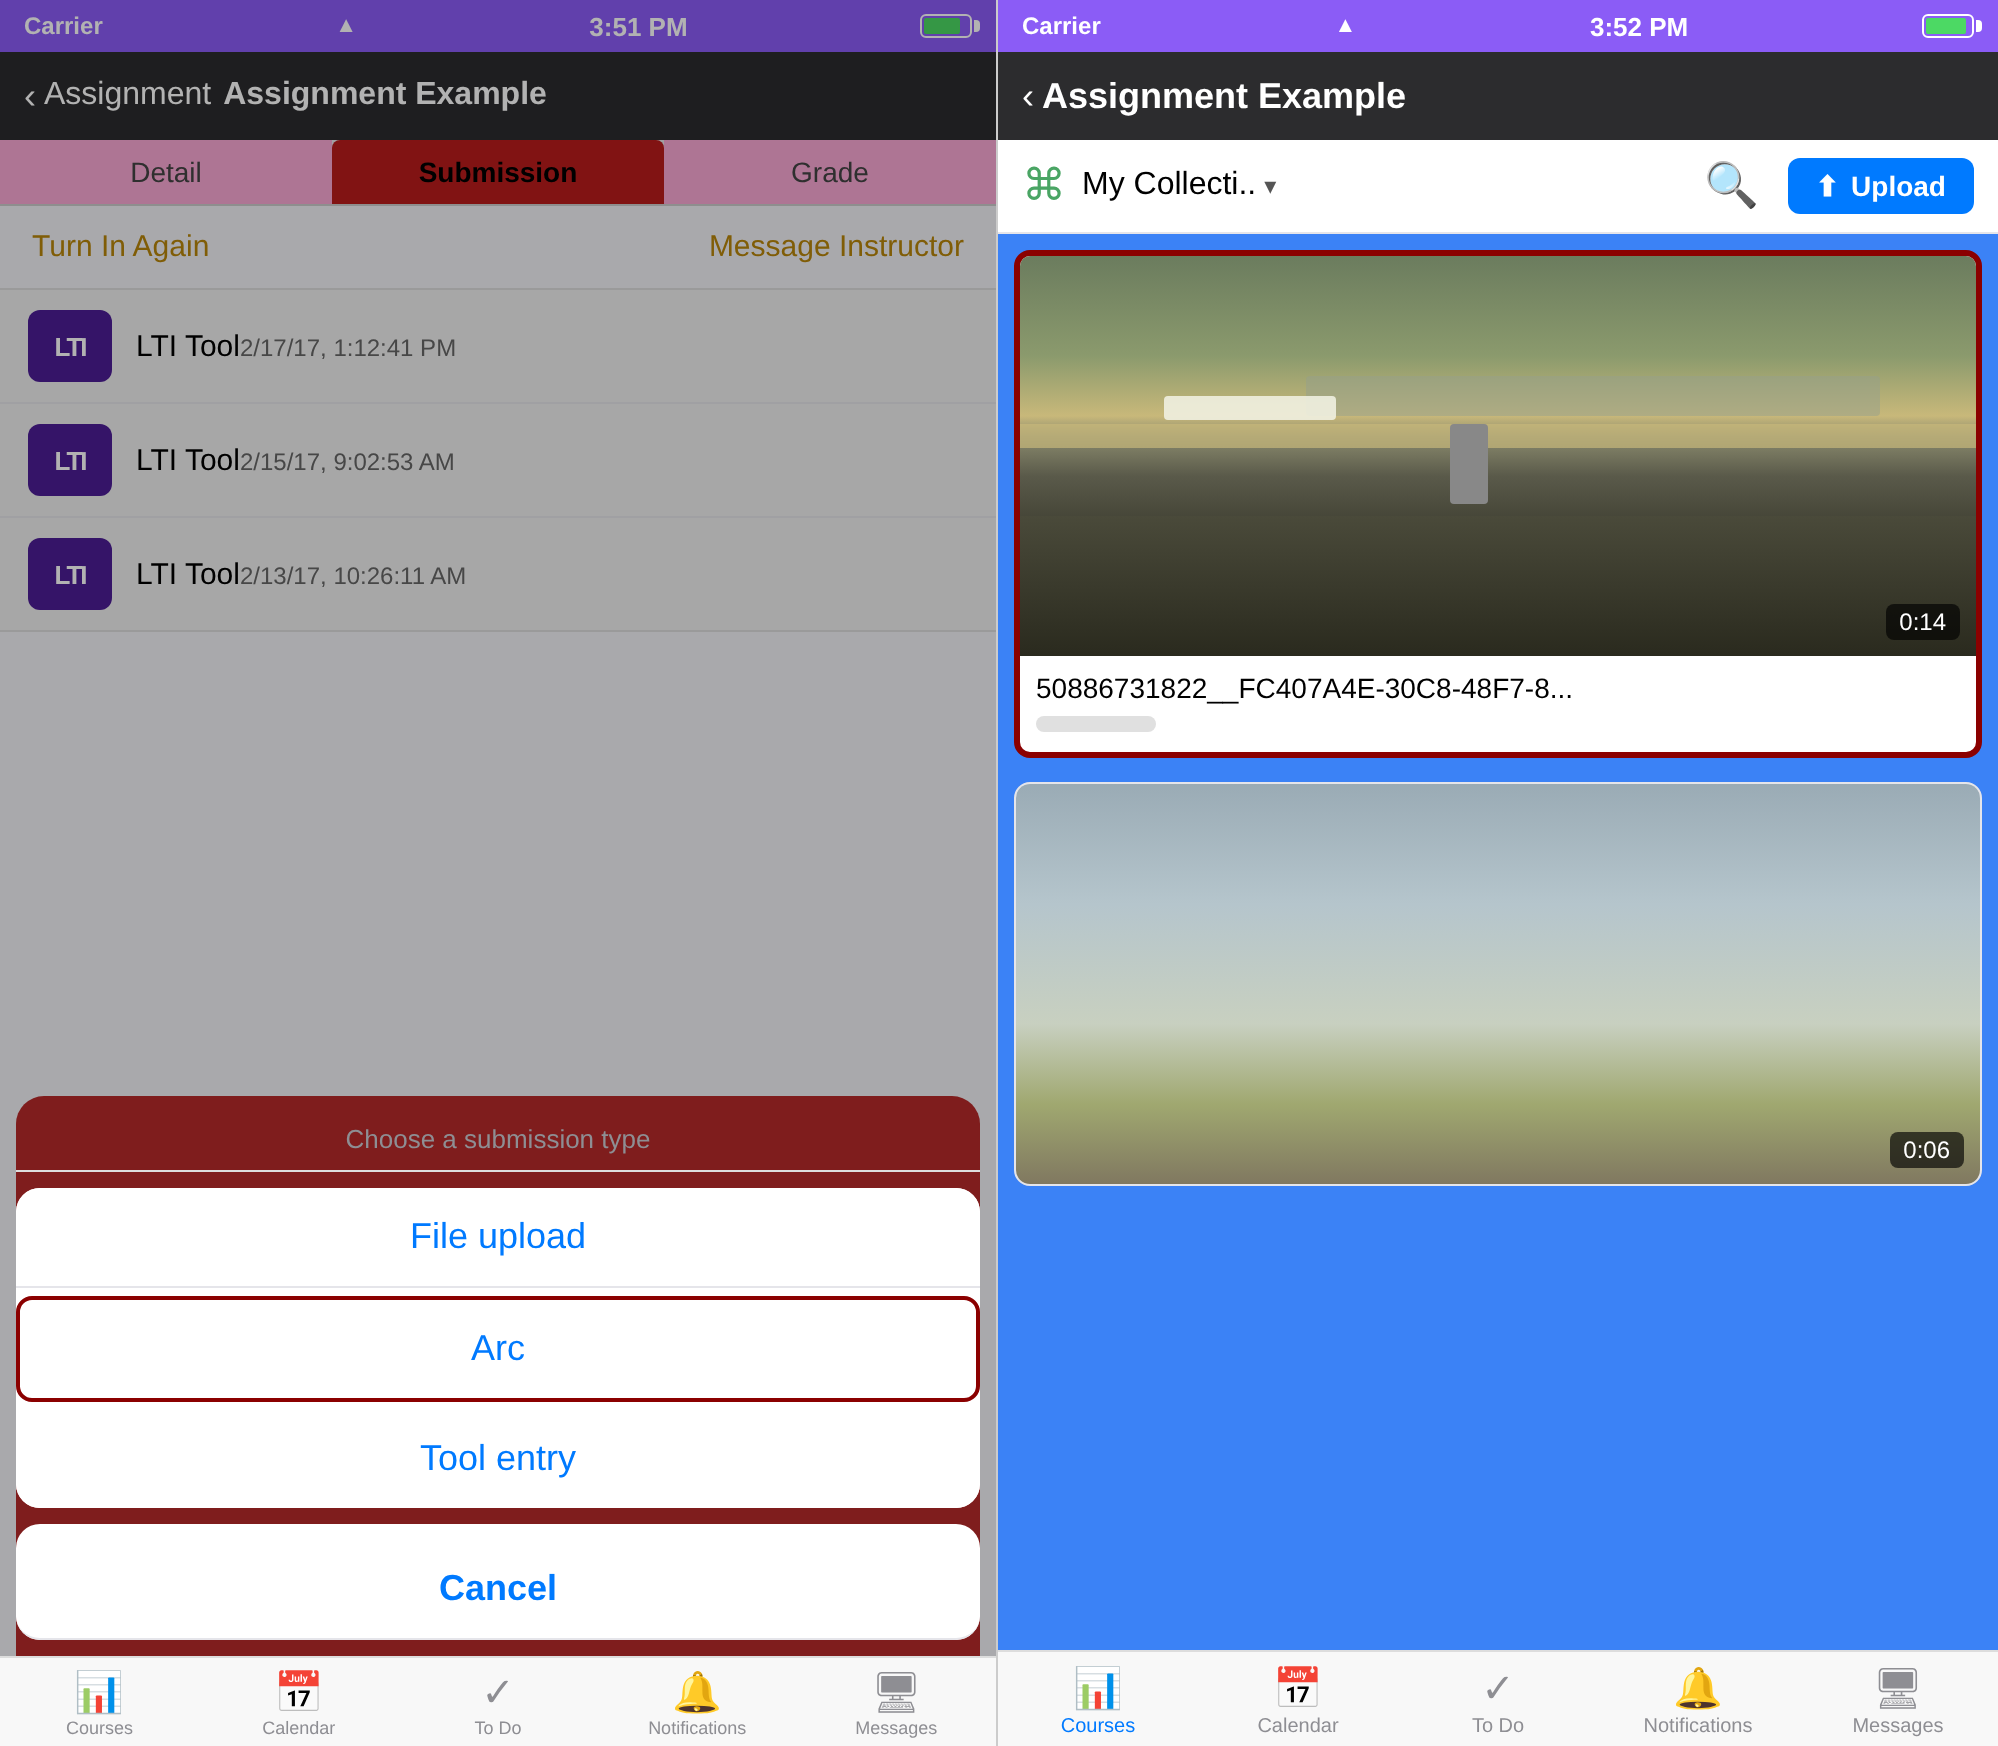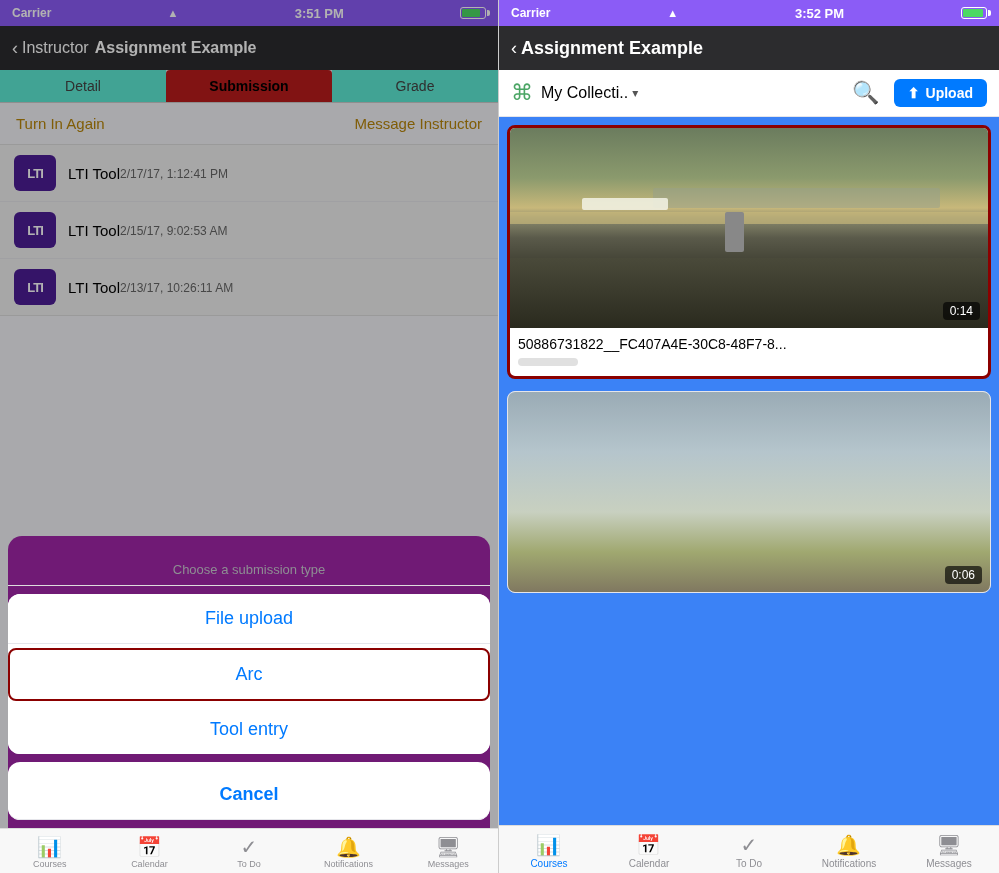--- a/index.html
+++ b/index.html
@@ -87,21 +87,21 @@
       background: #e5e5ea;
       display: flex;
       border-bottom: 1px solid #ccc;
     }
     .tab-item {
       flex: 1;
       text-align: center;
       padding: 8px 4px;
       font-size: 14px;
       color: #444;
-      background: #5eead4;
+      background: #f9a8d4;
       border: none;
       cursor: pointer;
     }
     .tab-item.active {
       background: #b91c1c;
       font-weight: 600;
       color: #000;
       border-radius: 4px 4px 0 0;
     }
 
@@ -155,23 +155,23 @@
     .modal-overlay {
       position: absolute;
       left: 0; right: 0; bottom: 0; top: 0;
       background: rgba(0,0,0,0.3);
       display: flex;
       flex-direction: column;
       justify-content: flex-end;
       z-index: 10;
     }
     .modal-sheet {
-      background: #701a75;
+      background: #7f1d1d;
       border-radius: 14px 14px 0 0;
-      padding: 12px 0 8px 0;
+      padding: 0 0 8px 0;
       margin: 0 8px 0 8px;
     }
     .modal-title {
       text-align: center;
       color: #8e8e93;
       font-size: 13px;
       padding: 14px 16px 8px;
       border-bottom: 1px solid #ddd;
     }
     .modal-option {
@@ -386,21 +386,21 @@
     <span class="wifi-icon">▲</span>
     <span class="time">3:51 PM</span>
     <span class="battery">
       <span class="battery-inner"></span>
     </span>
   </div>
 
   <div class="nav-bar-left">
     <div class="nav-back">
       <span class="chevron">‹</span>
-      <span>Instructor</span>
+      <span>Assignment</span>
     </div>
     <span style="margin-left:6px;" class="nav-title-main">Assignment Example</span>
   </div>
 
   <div class="tabs-bar">
     <button class="tab-item">Detail</button>
     <button class="tab-item active">Submission</button>
     <button class="tab-item">Grade</button>
   </div>
 

